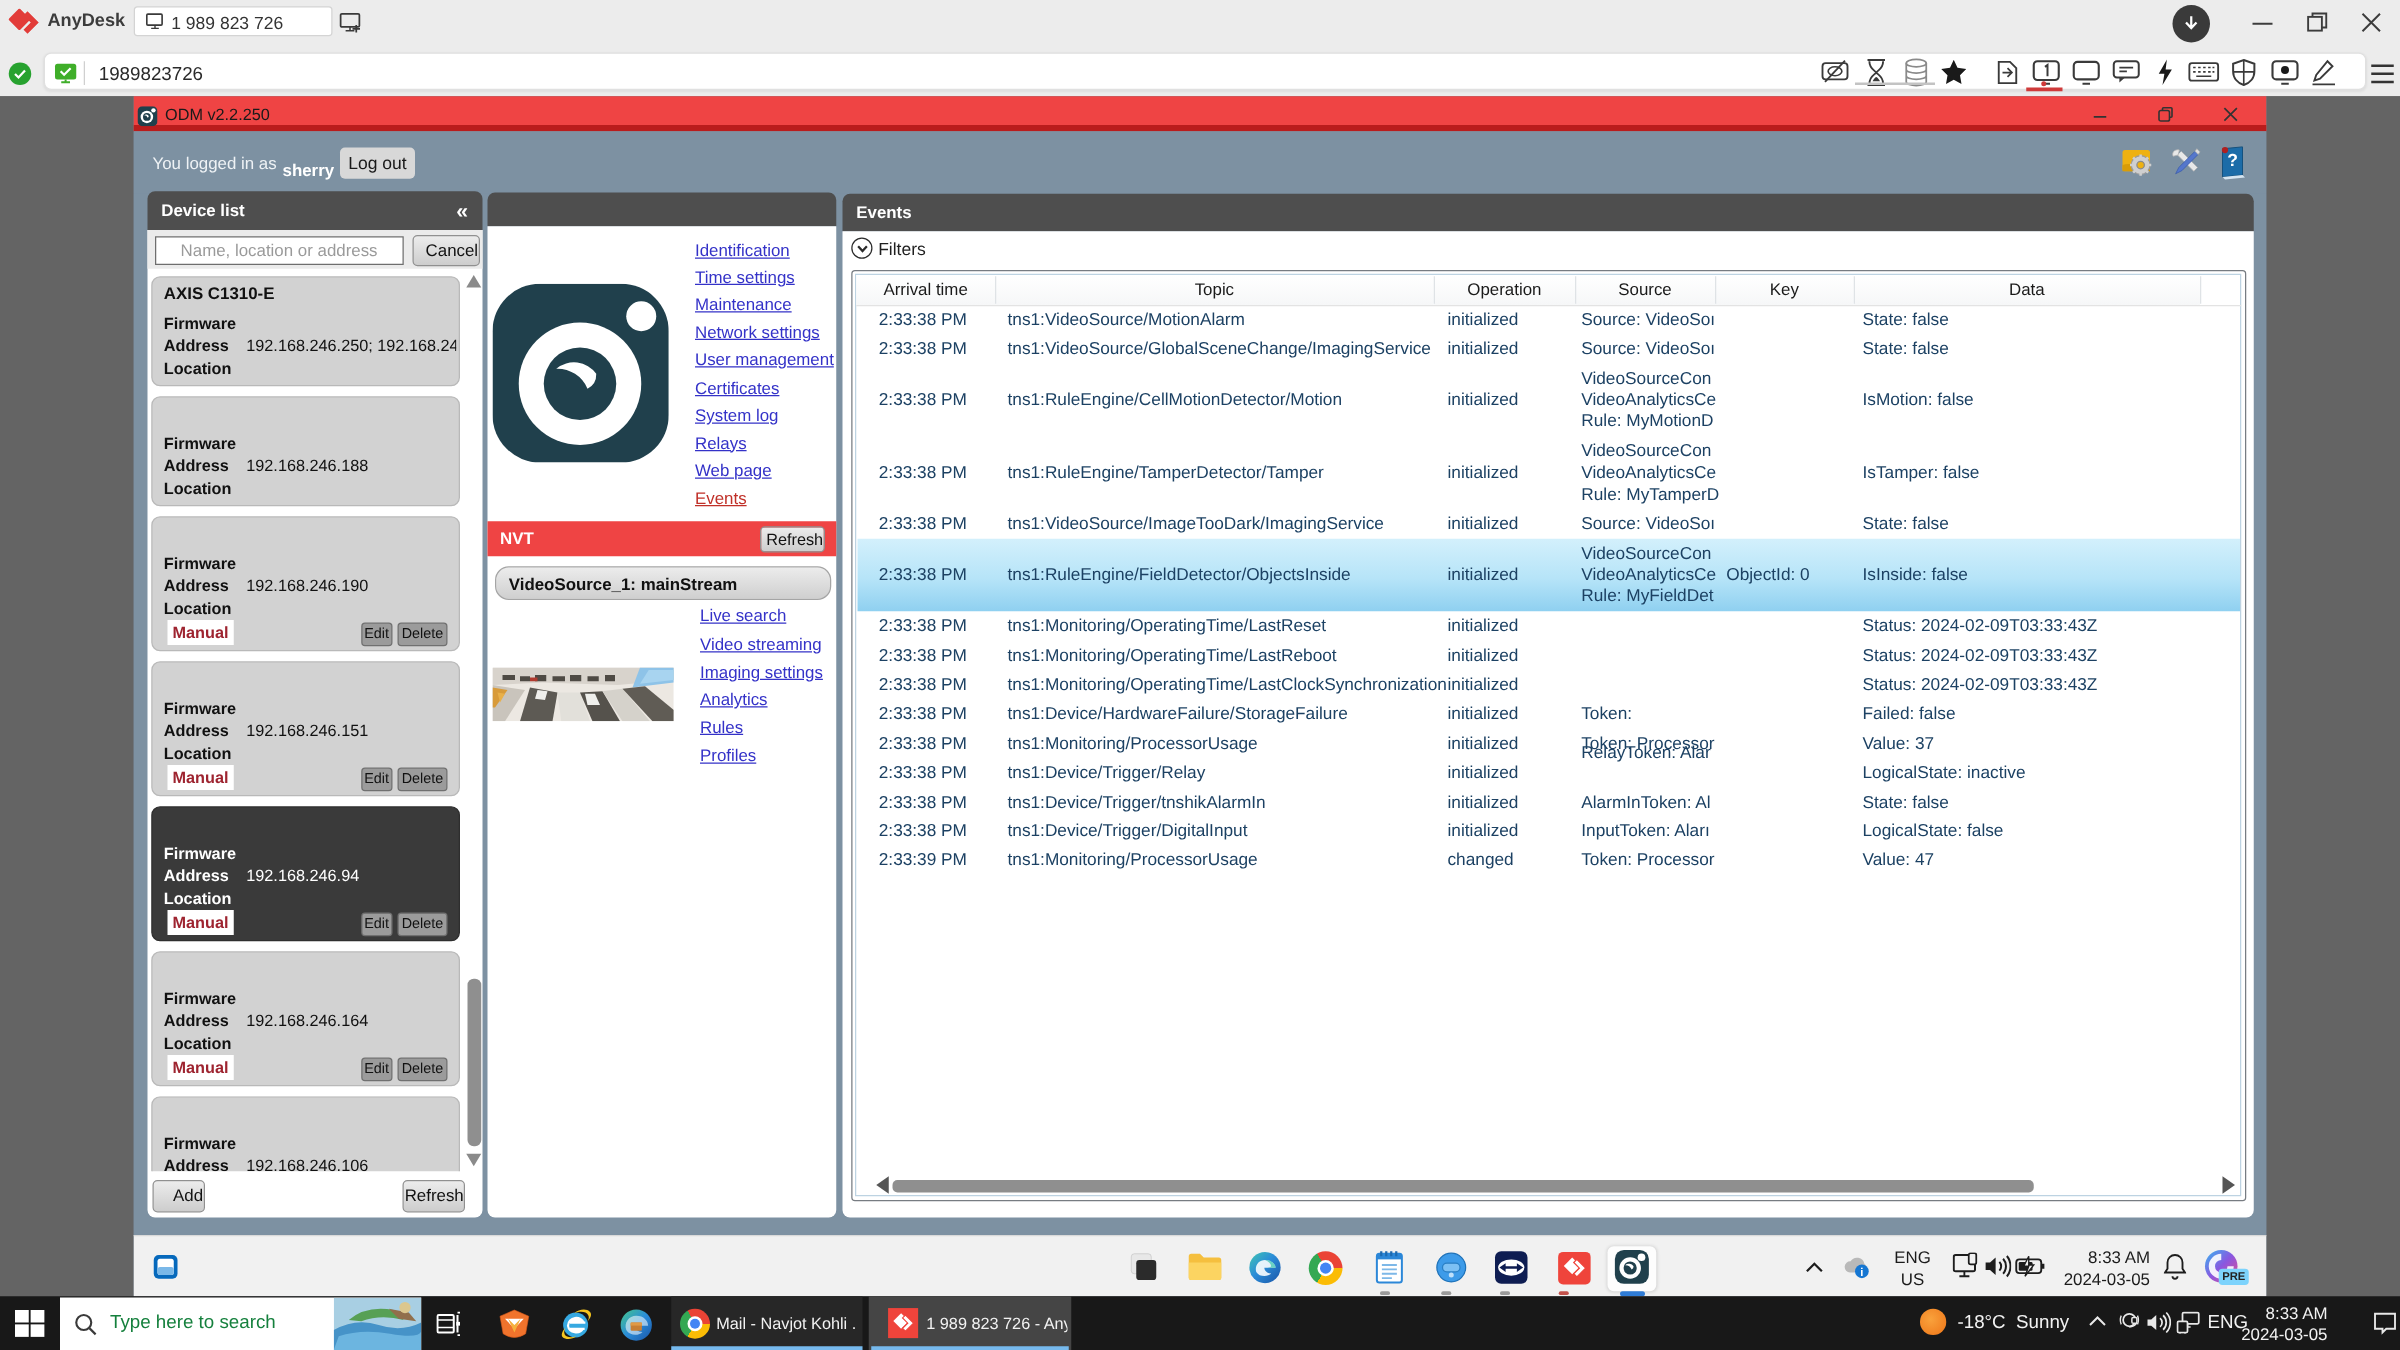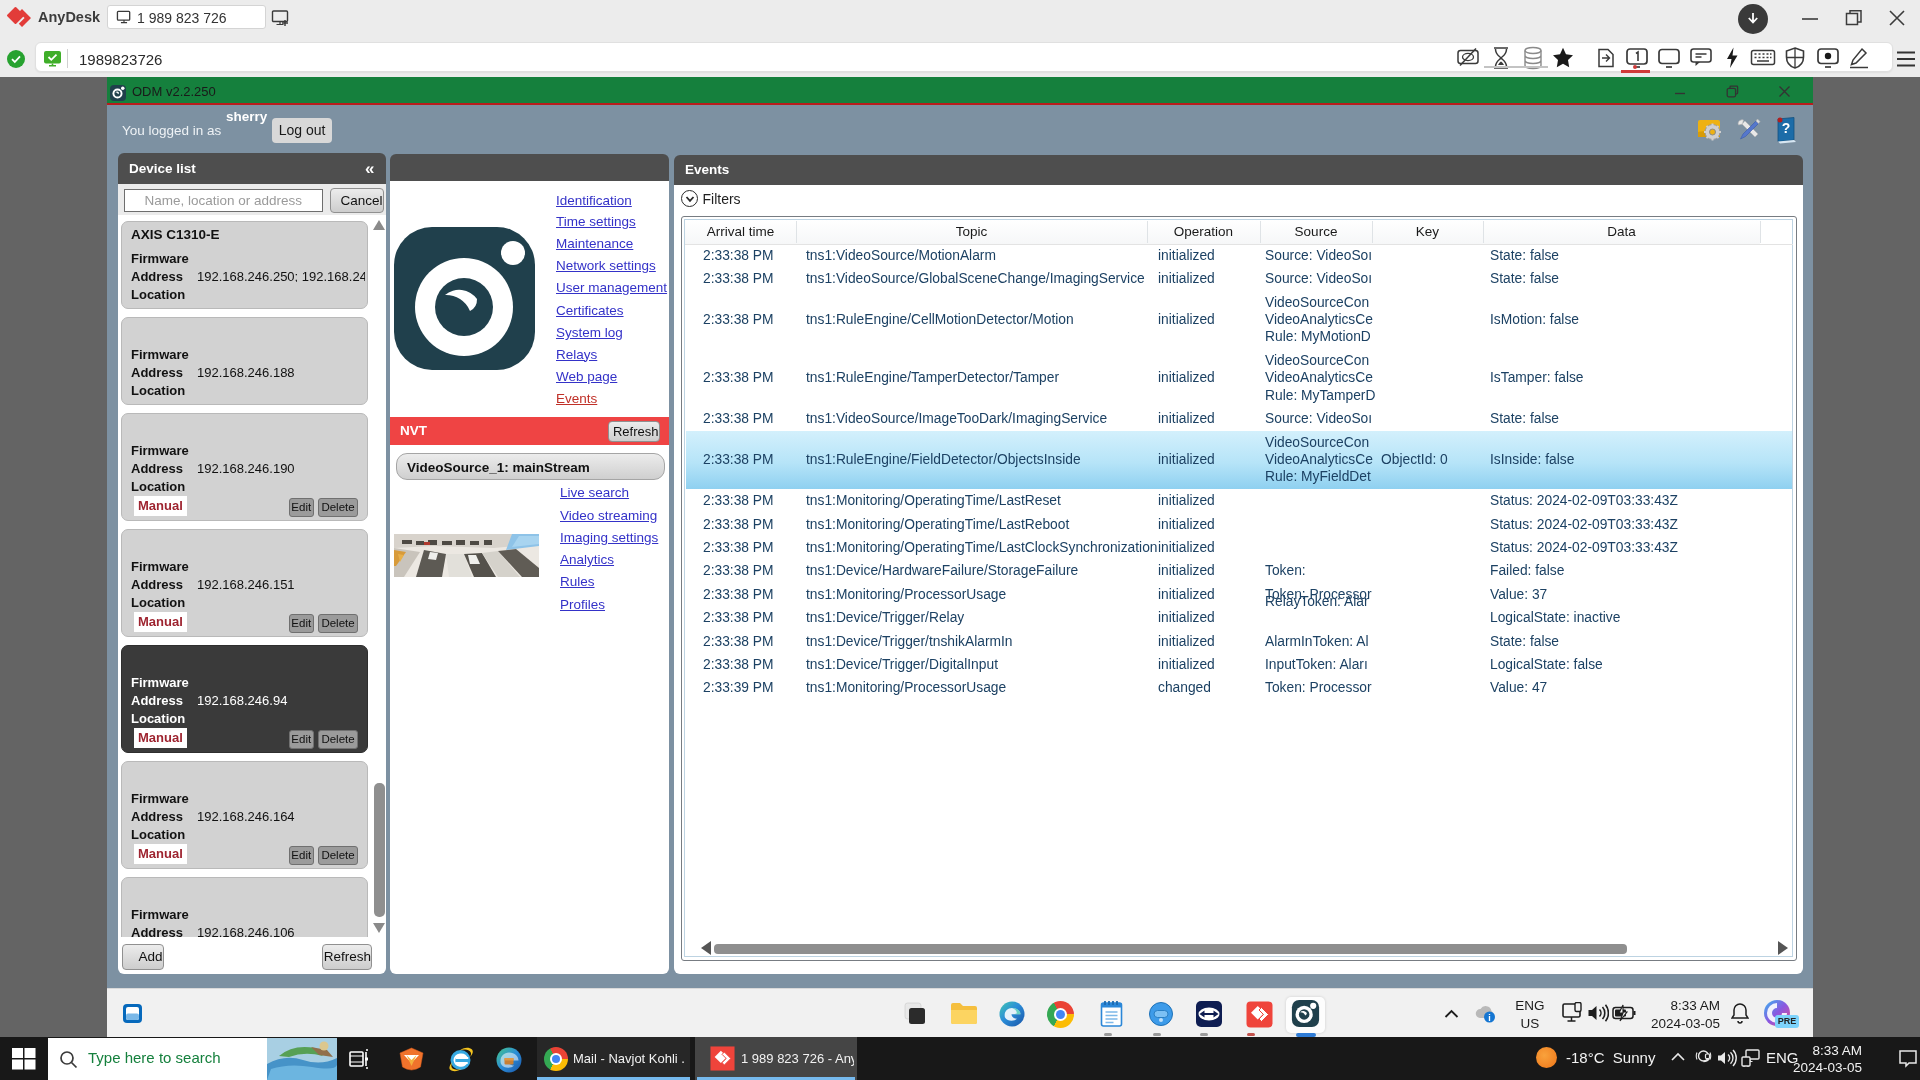--- a/index.html
+++ b/index.html
@@ -3,21 +3,21 @@
 <meta charset="utf-8">
 <style>
 *{margin:0;padding:0;box-sizing:border-box}
 html,body{width:1920px;height:1080px;overflow:hidden;font-family:"Liberation Sans",sans-serif;background:#646464}
 .abs{position:absolute}
 .b{font-weight:bold}
 #chrome{position:absolute;left:0;top:0;width:1920px;height:77px;background:#ececec}
 #pill{position:absolute;left:35px;top:42px;width:1858px;height:30px;background:#fff;border:1px solid #e0e0e0;border-radius:6px;box-shadow:0 1px 2px rgba(0,0,0,.06)}
 #remote{position:absolute;left:0;top:77px;width:1920px;height:960px;background:#646464}
 #screen{position:absolute;left:107px;top:0;width:1706px;height:960px;background:#7d91a2}
-#titlebar{position:absolute;left:0;top:0;width:1706px;height:28px;background:#15803d;border-bottom:2px solid #b91c1c}
+#titlebar{position:absolute;left:0;top:0;width:1706px;height:28px;background:#ef4444;border-bottom:5px solid #b91c1c}
 .panelhdr{position:absolute;background:#4e4e4e;border-radius:6px 6px 0 0;color:#fff;font-weight:bold;font-size:13.5px}
 .panelbody{position:absolute;background:#fff;border-radius:0 0 6px 6px}
 .card{position:absolute;left:121px;width:247px;background:#d2d2d2;border:1px solid #b9b9b9;border-radius:7px}
 .cl{position:absolute;left:9px;font-weight:bold;font-size:13px;color:#111;line-height:11px}
 .cv{position:absolute;left:75px;font-size:13px;color:#111;line-height:11px;white-space:nowrap}
 .man{position:absolute;left:12px;background:#fff;color:#9e2430;font-weight:bold;font-size:13px;height:20px;line-height:20px;padding:0 4px}
 .ebtn{position:absolute;background:#9b9b9b;border:1px solid #707070;border-radius:3px;font-size:11.5px;color:#111;text-align:center;line-height:17px;height:19px}
 .gbtn{position:absolute;background:linear-gradient(#ececec,#cdcdcd);border:1px solid #909090;border-radius:4px;color:#111;text-align:right}
 .lnk{position:absolute;left:556px;font-size:13.5px;color:#3432c8;text-decoration:underline;line-height:15px;white-space:nowrap}
 .lnk2{position:absolute;left:560px;font-size:13.5px;color:#3432c8;text-decoration:underline;line-height:15px;white-space:nowrap}
@@ -155,21 +155,21 @@
           <rect x="1.2" y="3.4" width="8.4" height="8.4" rx="1.5" fill="none" stroke="#333" stroke-width="1.3"></rect>
           <path d="M4 3.4 V2 a.8 .8 0 0 1 .8 -.8 h6 a.8 .8 0 0 1 .8 .8 v6 a.8 .8 0 0 1 -.8 .8 H9.6" fill="none" stroke="#333" stroke-width="1.3"></path>
         </svg>
 <svg class="abs" style="left:1671px;top:8px" width="13" height="13" viewBox="0 0 13 13">
           <path d="M1.5 1.5 L11.5 11.5 M11.5 1.5 L1.5 11.5" stroke="#333" stroke-width="1.4"></path>
         </svg>
 </div>
 
 <div class="abs" style="left:0;top:28px;width:1706px;height:50px;background:#7d91a2"></div>
 <div class="abs" style="left:15px;top:46px;font-size:13.5px;color:#eef2f5">You logged in as</div>
-      <div class="abs b" style="left:119px;top:32px;font-size:13.5px;color:#fff">sherry</div>
+      <div class="abs b" style="left:119px;top:52px;font-size:13.5px;color:#fff">sherry</div>
 <div class="abs" style="left:165px;top:41px;width:60px;height:25px;background:#d8d8d8;border-radius:4px;font-size:14px;color:#191919;text-align:center;line-height:25px">Log out</div>
 <svg class="abs" style="left:1590px;top:41px" width="25" height="24" viewBox="0 0 25 24">
         <rect x="1" y="2" width="22" height="17" rx="2" fill="#eeb111"></rect>
         <path d="M1 14 c6 -2 10 1 22 -1 v6 h-22 z" fill="#d89c08"></path>
         <circle cx="15.5" cy="14" r="7.5" fill="#cfcfcf" stroke="#9a9a9a" stroke-width="1"></circle>
         <circle cx="15.5" cy="14" r="3" fill="#eeb111" stroke="#8a8a8a" stroke-width="1"></circle>
         <path d="M15.5 5.5 v3 M15.5 19.5 v3 M7 14 h3 M21 14 h3 M9.5 8 l2.1 2.1 M19.4 18 l2.1 2.1 M21.5 8 l-2.1 2.1 M11.6 18 l-2.1 2.1" stroke="#cfcfcf" stroke-width="2"></path>
       </svg>
 <svg class="abs" style="left:1629px;top:40px" width="26" height="26" viewBox="0 0 26 26">
         <path d="M5 3 c-2.5 .5 -3.5 3 -2.5 5 l4 -1 1 -4 c-.8 -.3 -1.7 -.3 -2.5 0 z M6 7 L19 20 l3 -3 L9 4" fill="#e8e8e8" stroke="#b0b0b0" stroke-width=".6"></path>

